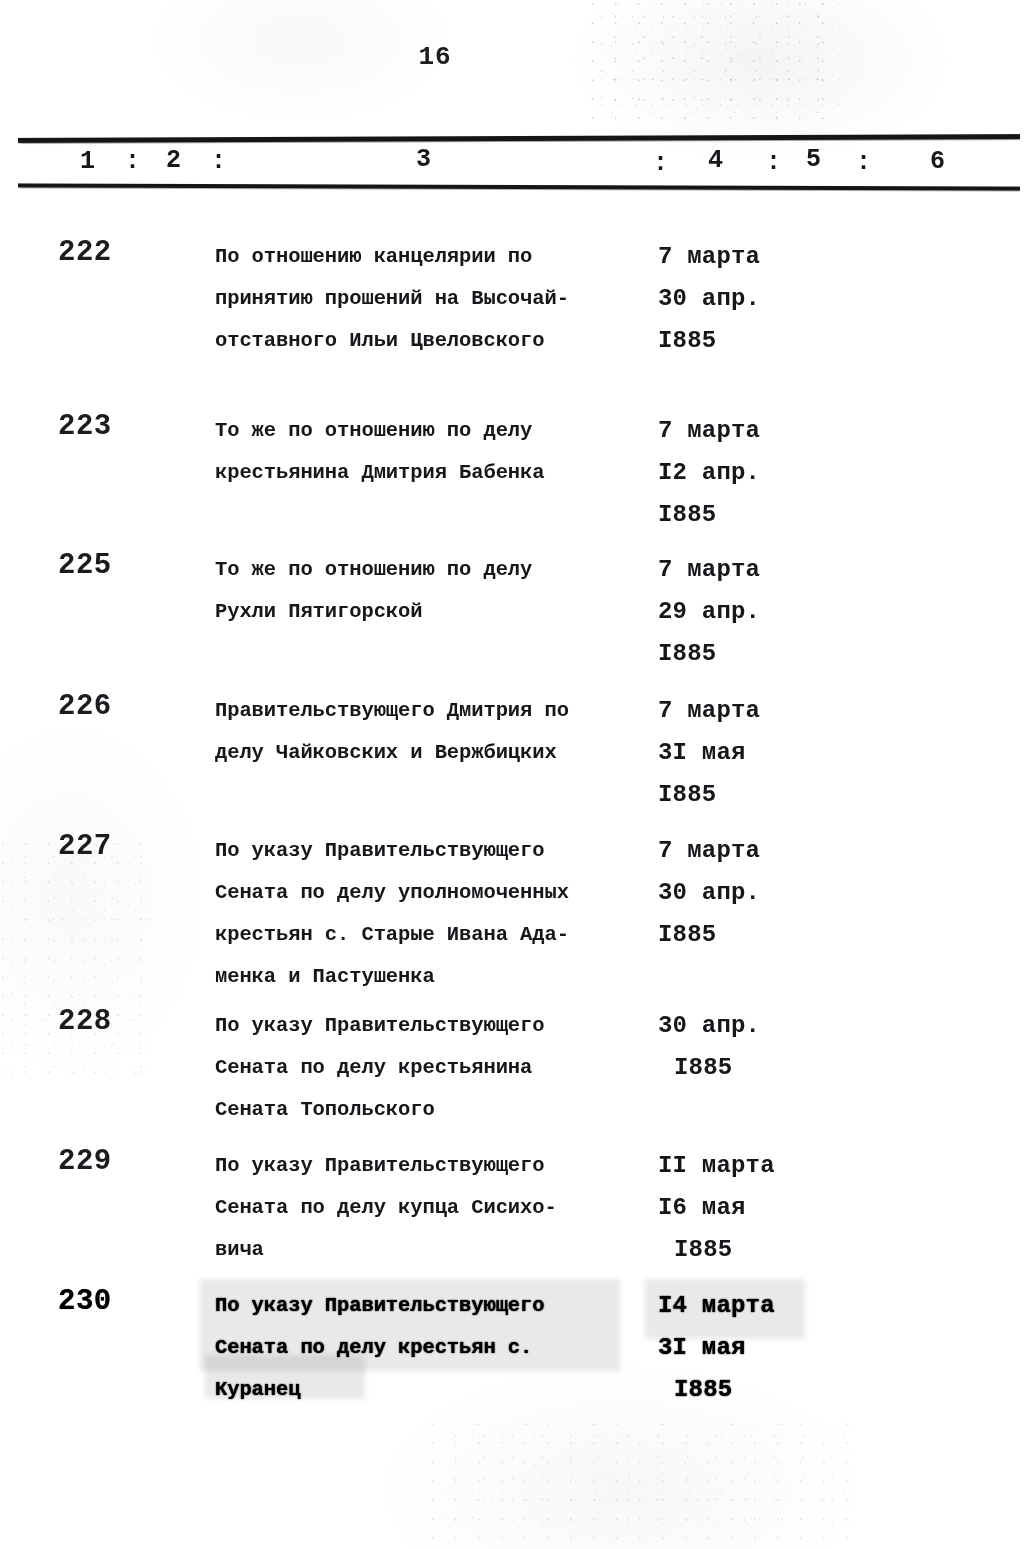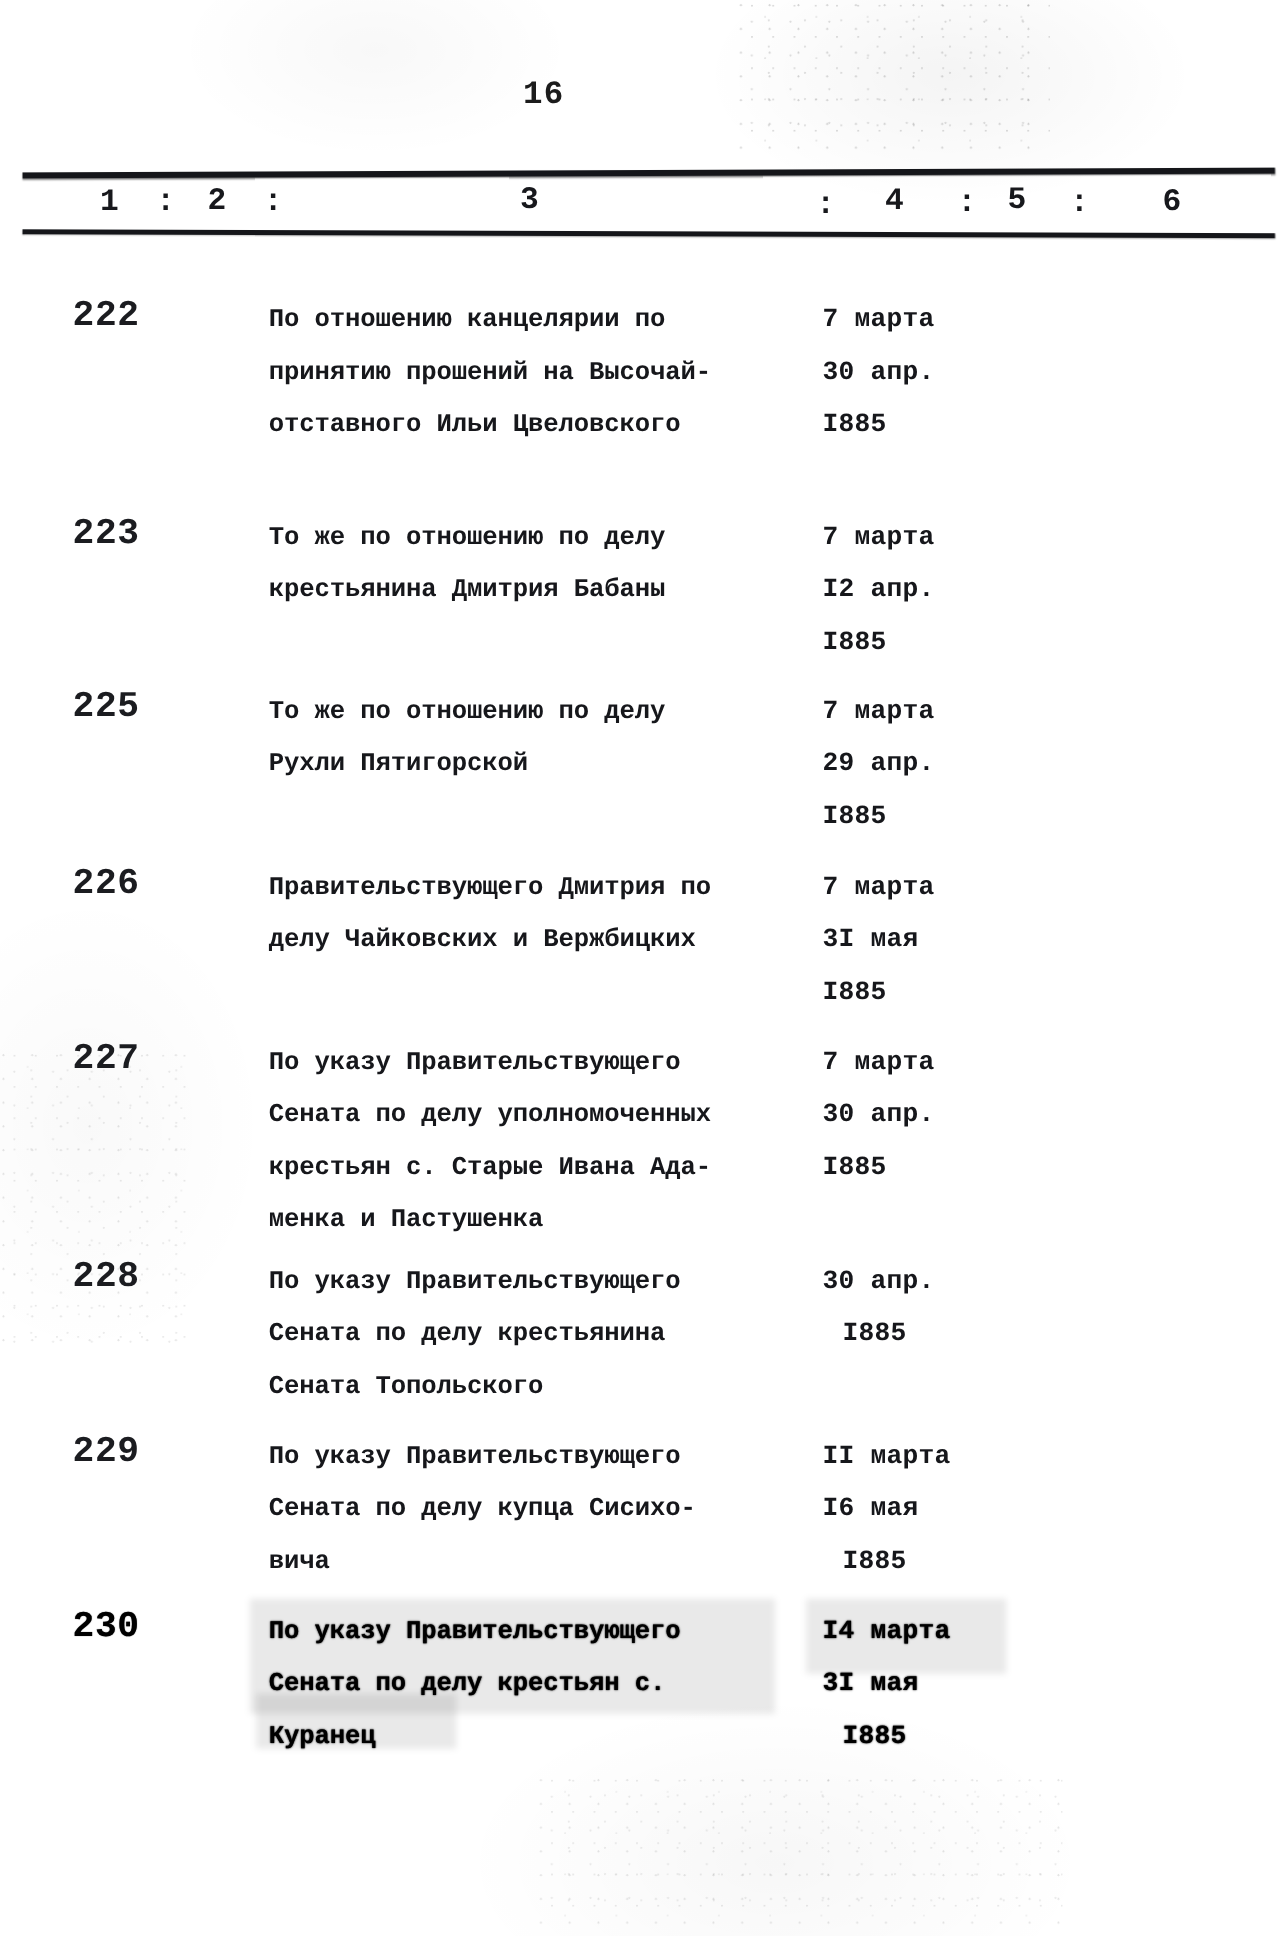--- a/index.html
+++ b/index.html
@@ -24,21 +24,21 @@
       radial-gradient(ellipse 280px 150px at 760px 60px, rgba(0,0,0,0.045), rgba(0,0,0,0) 70%),
       radial-gradient(ellipse 220px 120px at 300px 40px, rgba(0,0,0,0.028), rgba(0,0,0,0) 72%),
       radial-gradient(ellipse 200px 260px at 70px 900px, rgba(0,0,0,0.022), rgba(0,0,0,0) 72%),
       radial-gradient(ellipse 340px 180px at 620px 1490px, rgba(0,0,0,0.03), rgba(0,0,0,0) 74%);
   }
 
   
   .page-number {
     position: absolute;
     left: 0;
-    top: 60px;
+    top: 42px;
     width: 870px;
     text-align: center;
     font-family: "Liberation Mono", monospace;
     font-size: 26px;
     font-weight: bold;
     letter-spacing: 1px;
     color: #1c1c1c;
     filter: blur(0.25px);
   }
 
@@ -124,21 +124,21 @@
     color: #16171b;
     letter-spacing: -0.1px;
     filter: blur(0.3px);
     white-space: pre;
   }
   .cell-dates {
     position: absolute;
     left: 658px;
     width: 210px;
     font-family: "Liberation Mono", monospace;
-    font-size: 21px;
+    font-size: 24px;
     font-weight: bold;
     line-height: 42px;
     color: #16171b;
     letter-spacing: 0.2px;
     filter: blur(0.3px);
     white-space: pre;
   }
   .cell-desc .line,
   .cell-dates .line {
     display: block;
@@ -208,21 +208,21 @@
   </div>
 
   <div class="table-body" id="table-body">
       <div class="row" style="top: 236px;">
         <div class="cell-num">222</div>
         <div class="cell-desc"><span class="line">По отношению канцелярии по</span><span class="line">принятию прошений на Высочай-</span><span class="line">отставного Ильи Цвеловского</span></div>
         <div class="cell-dates"><span class="line">7 марта</span><span class="line">30 апр.</span><span class="line">I885</span></div>
       </div>
       <div class="row" style="top: 410px;">
         <div class="cell-num">223</div>
-        <div class="cell-desc"><span class="line">То же по отношению по делу</span><span class="line">крестьянина Дмитрия Бабаны</span></div>
+        <div class="cell-desc"><span class="line">То же по отношению по делу</span><span class="line">крестьянина Дмитрия Бабенка</span></div>
         <div class="cell-dates"><span class="line">7 марта</span><span class="line">I2 апр.</span><span class="line">I885</span></div>
       </div>
       <div class="row" style="top: 549px;">
         <div class="cell-num">225</div>
         <div class="cell-desc"><span class="line">То же по отношению по делу</span><span class="line">Рухли Пятигорской</span></div>
         <div class="cell-dates"><span class="line">7 марта</span><span class="line">29 апр.</span><span class="line">I885</span></div>
       </div>
       <div class="row" style="top: 690px;">
         <div class="cell-num">226</div>
         <div class="cell-desc"><span class="line">Правительствующего Дмитрия по</span><span class="line">делу Чайковских и Вержбицких</span></div>

